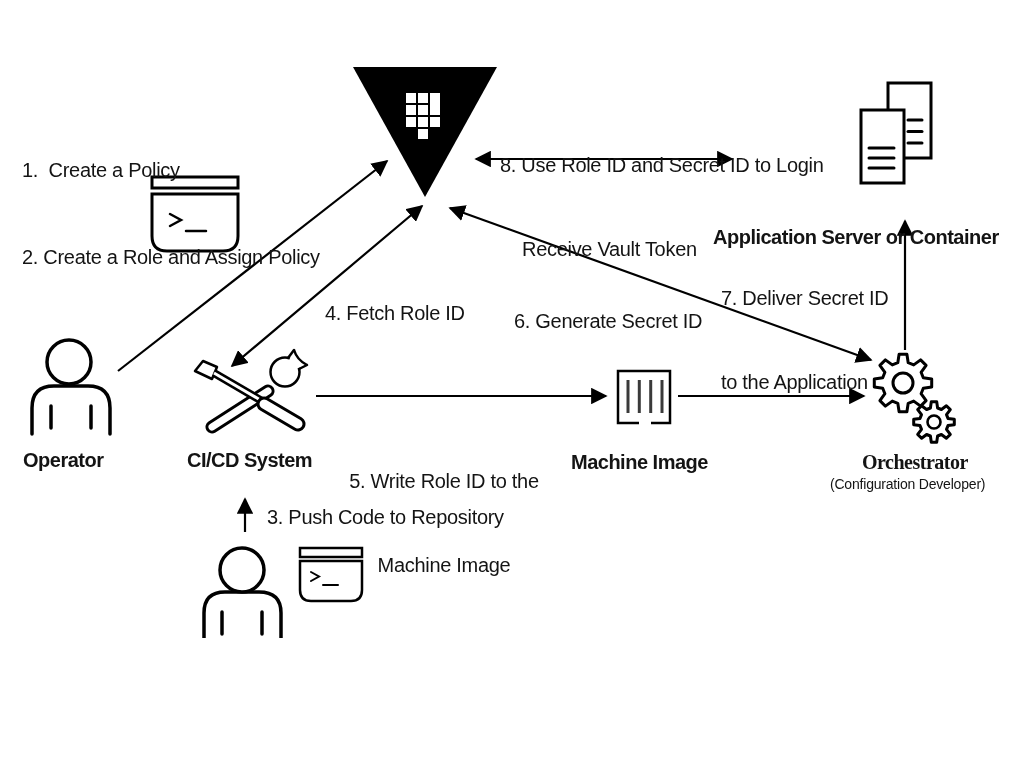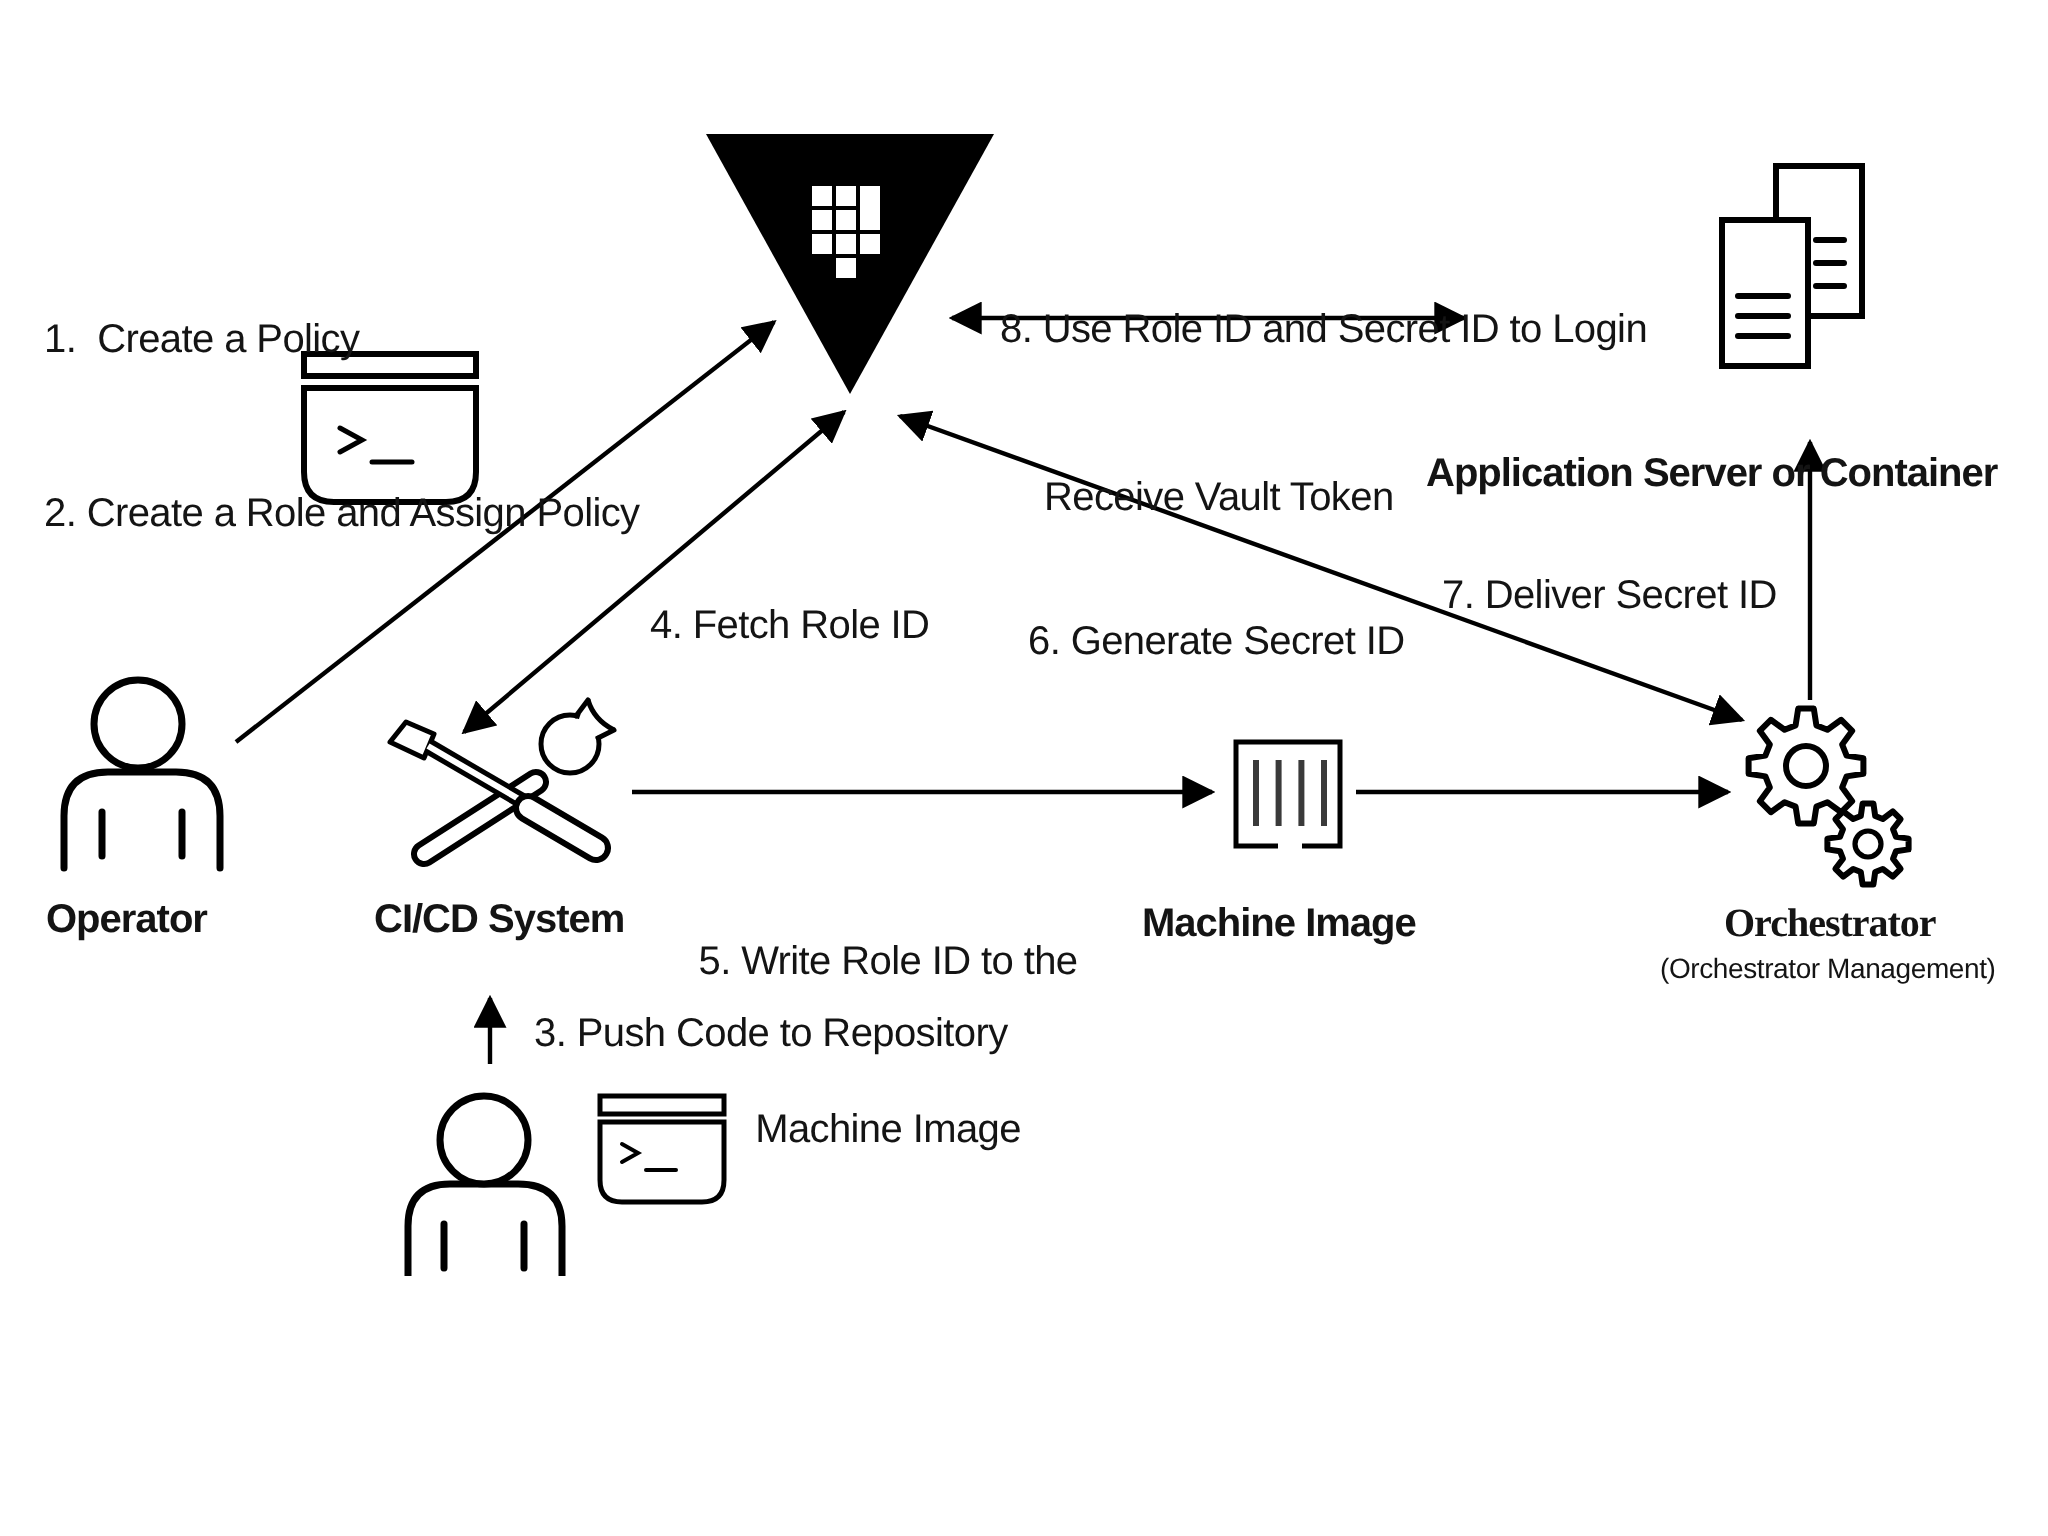--- a/index.html
+++ b/index.html
@@ -149,31 +149,32 @@
 
   <div class="txt step" style="left:514px;top:307px;">6. Generate Secret ID</div>
 
   <div class="txt step center" style="left:345px;top:411px;width:198px;">
     <div>5. Write Role ID to the</div>
     <div>Machine Image</div>
   </div>
 
   <div class="txt step" style="left:721px;top:228px;">
     <div>7. Deliver Secret ID</div>
+    <div>to the Application</div>
   </div>
 
   <div class="txt step" style="left:267px;top:503px;text-align:center;">3. Push Code to Repository</div>
 
   <div class="txt node-label" style="left:23px;top:449px;">Operator</div>
 
   <div class="txt node-label" style="left:187px;top:449px;">CI/CD System</div>
 
   <div class="txt node-label" style="left:571px;top:451px;">Machine Image</div>
 
   <div class="txt node-label" style="left:862px;top:451px;font-family:Liberation Serif, serif;">Orchestrator</div>
 
-  <div class="txt sub-label" style="left:830px;top:476px;">(Orchestrator Management)</div>
+  <div class="txt sub-label" style="left:830px;top:476px;">(Configuration Developer)</div>
 
   <div class="txt node-label" style="left:713px;top:190px;margin-top:36px;">Application Server or Container</div>
 
   <div class="txt node-label" style="left:196px;top:660px;margin-left:46px;">Developer</div>
 
 </div>
 
 </body></html>

